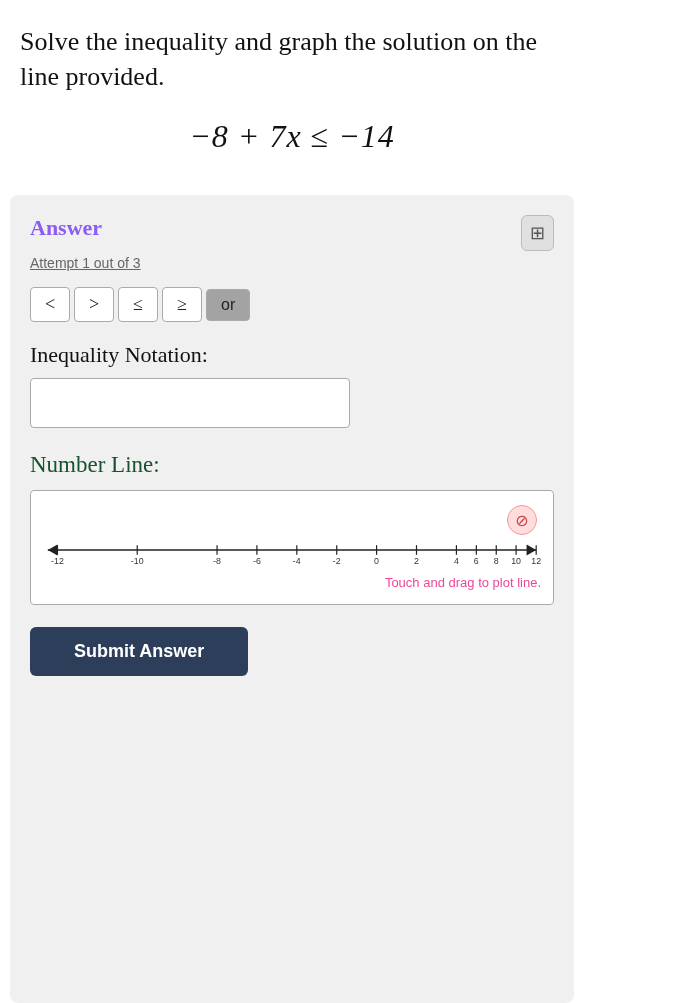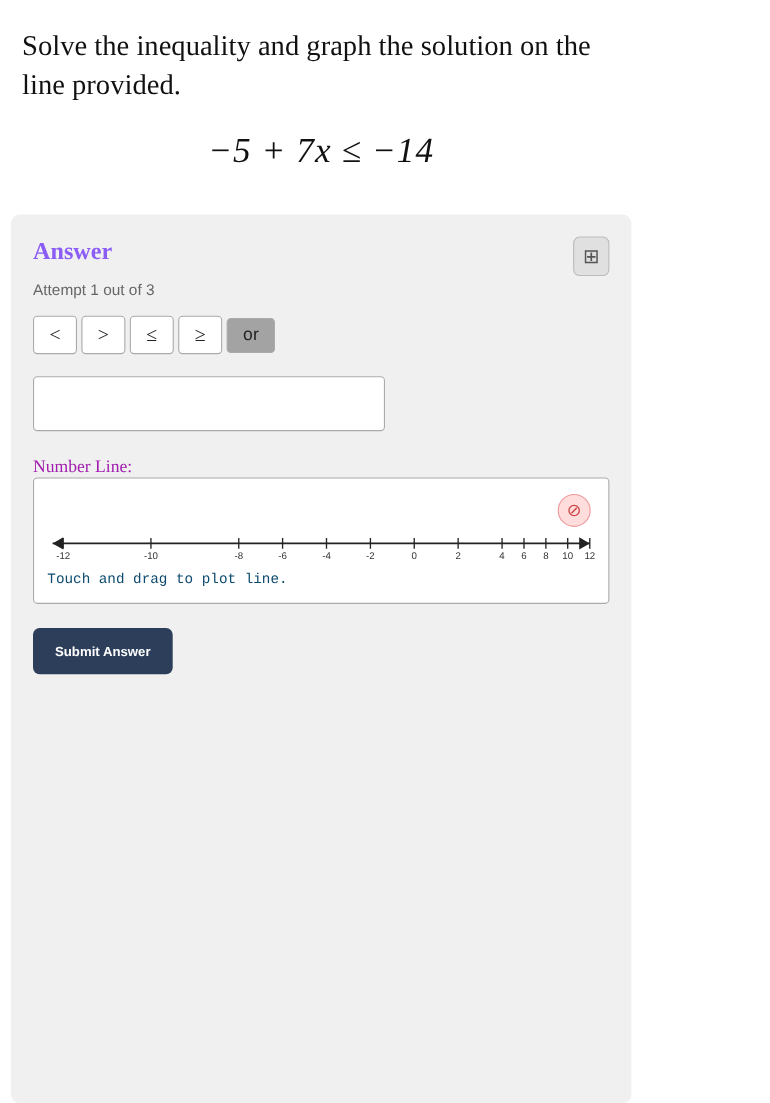--- a/index.html
+++ b/index.html
@@ -79,20 +79,21 @@
     .keyboard-icon {
       font-size: 18px;
       color: #555;
     }
 
     .attempt-text {
       font-size: 14px;
       color: #666;
       font-family: Arial, sans-serif;
       margin-bottom: 16px;
+      text-decoration: underline;
     }
 
     .symbol-buttons {
       display: flex;
       gap: 4px;
       margin-bottom: 20px;
       align-items: center;
     }
 
     .sym-btn {
@@ -135,23 +136,24 @@
       font-size: 18px;
       padding: 6px 10px;
       font-family: Georgia, serif;
       color: #222;
       outline: none;
       display: block;
       margin-bottom: 24px;
     }
 
     .number-line-label {
-      font-size: 16px;
-      font-family: Georgia, serif;
-      color: #a21caf;
+      font-size: 23px;
+      font-family: Georgia, serif;
+      color: #14532d;
+      margin-bottom: 12px;
     }
 
     .number-line-container {
       background: #ffffff;
       border: 1.5px solid #aaa;
       border-radius: 4px;
       padding: 10px 12px 14px 12px;
       position: relative;
     }
 
@@ -177,49 +179,49 @@
       color: #c44;
     }
 
     .number-line-svg {
       width: 100%;
       height: 50px;
       margin-top: 24px;
     }
 
     .number-line-hint {
-      text-align: left;
+      text-align: right;
       font-size: 13px;
-      color: #0c4a6e;
-      font-family: Liberation Mono, monospace;
+      color: #ec4899;
+      font-family: Liberation Sans, sans-serif;
       margin-top: 4px;
     }
 
     .submit-btn {
       background: #2c3e5a;
       color: #ffffff;
       border: none;
       border-radius: 6px;
-      padding: 14px 20px;
-      font-size: 12px;
+      padding: 14px 44px;
+      font-size: 18px;
       font-family: Arial, sans-serif;
       font-weight: bold;
       cursor: pointer;
       margin-top: 22px;
       display: inline-block;
     }
   </style>
 </head>
 <body>
 
 <div class="page-container">
 
   <div class="problem-section">
     <p class="problem-text">Solve the inequality and graph the solution on the line provided.</p>
-    <div class="equation-line">−5 + 7x ≤ −14</div>
+    <div class="equation-line">−8 + 7x ≤ −14</div>
   </div>
 
   <div class="answer-section">
 
     <div class="answer-header">
       <span class="answer-title">Answer</span>
       <button class="keyboard-icon-btn">
         <span class="keyboard-icon">⊞</span>
       </button>
     </div>
@@ -229,20 +231,21 @@
     
     <div class="symbol-buttons">
       <button class="sym-btn">&lt;</button>
       <button class="sym-btn">&gt;</button>
       <button class="sym-btn">≤</button>
       <button class="sym-btn">≥</button>
       <button class="sym-btn-or">or</button>
     </div>
 
     
+    <div class="inequality-label">Inequality Notation:</div>
     <input class="inequality-input" type="text" placeholder="" style="">
 
     
     <div class="number-line-label">Number Line:</div>
     <div class="number-line-container">
       <div class="number-line-area">
         
         <div class="clear-icon">
           <span>⊘</span>
         </div>

